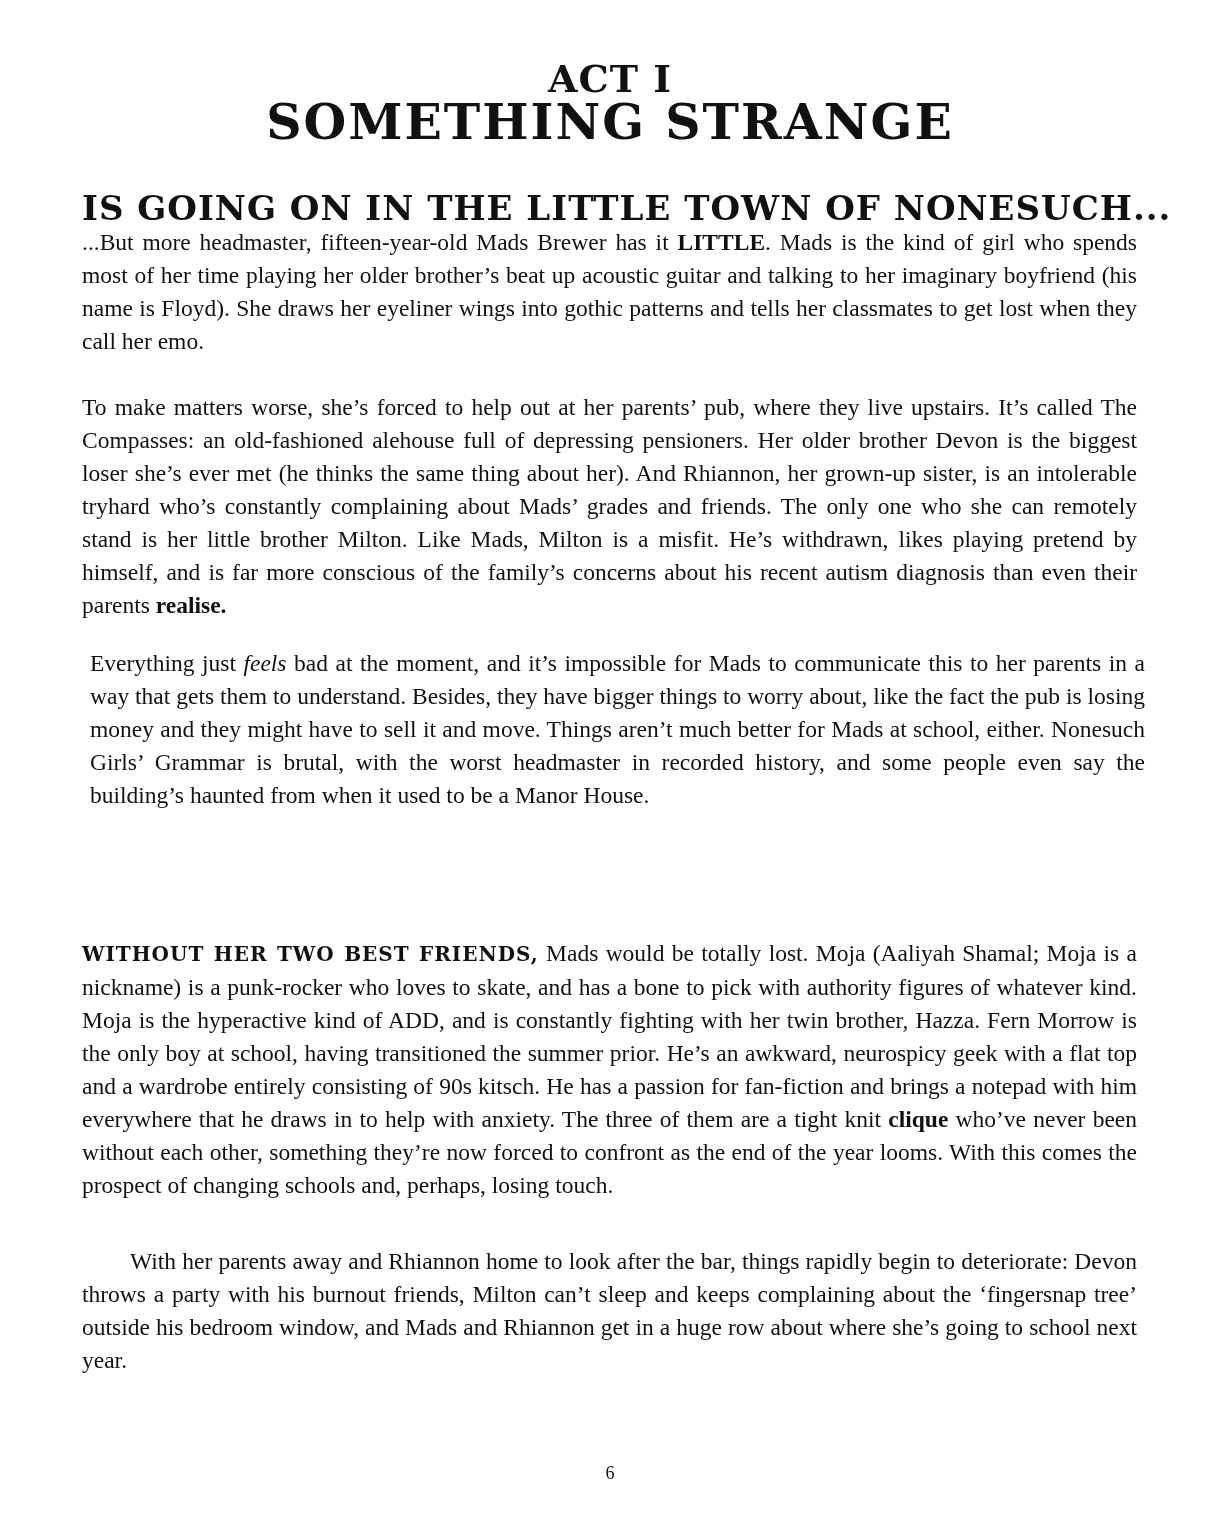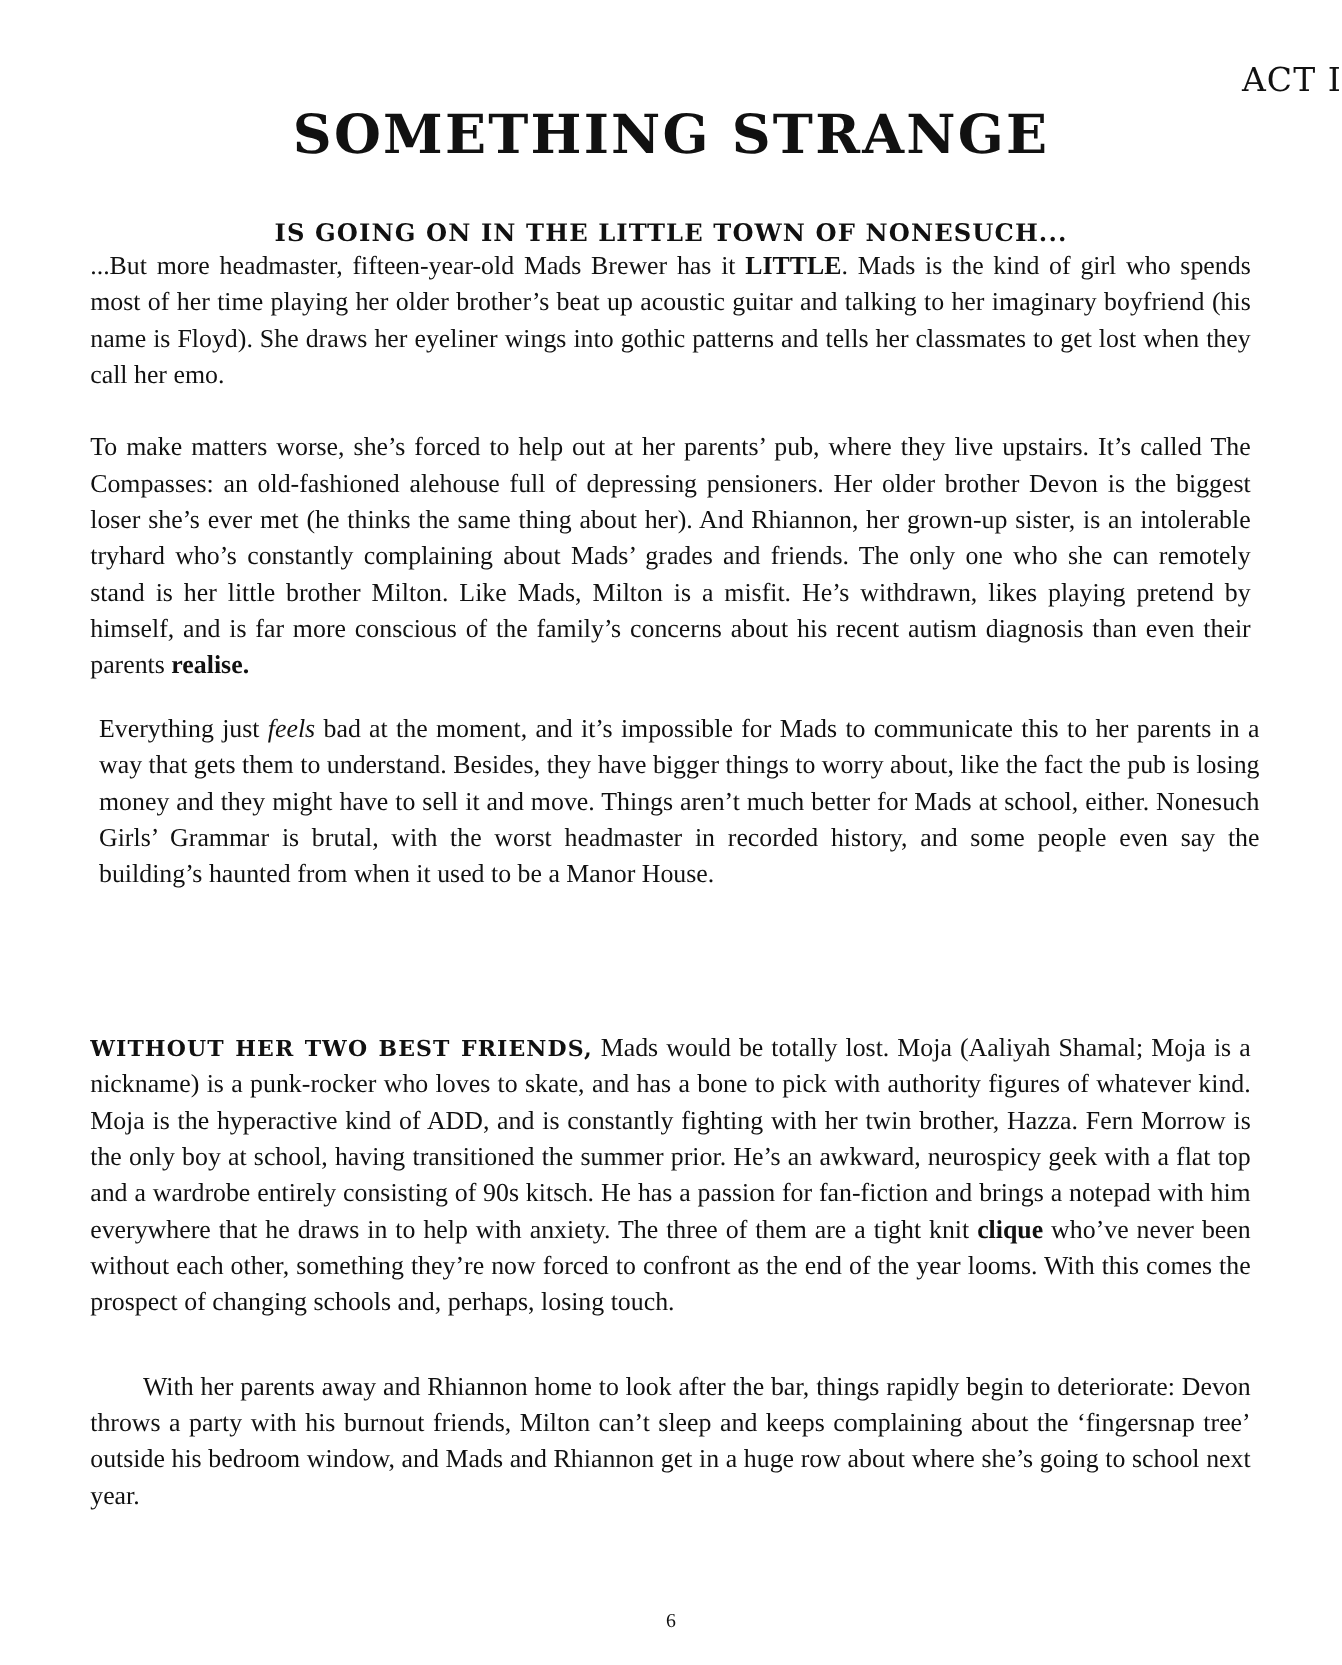--- a/index.html
+++ b/index.html
@@ -1,23 +1,23 @@
 <!DOCTYPE html>
 <html><head>
 <meta charset="utf-8">
 <style>
   html, body { margin: 0; padding: 0; background: #ffffff; }
   body { width: 1220px; height: 1514px; position: relative; overflow: hidden; color: #111; }
   .page { position: absolute; left: 0; top: 0; width: 1220px; height: 1514px; }
-  .act { position: absolute; top: 56px; left: 0; width: 1220px; text-align: right;
-         font-family: "DejaVu Serif", serif; font-weight: normal; font-size: 30px; letter-spacing: 1px; }
+  .act { position: absolute; top: 56px; left: 0; width: 1220px; text-align: center;
+         font-family: "DejaVu Serif", serif; font-weight: bold; font-size: 38px; letter-spacing: 1px; }
   .title { position: absolute; top: 98px; left: 0; width: 1220px; text-align: center;
            font-family: "DejaVu Serif", serif; font-weight: bold; font-size: 49px; letter-spacing: 2px; line-height: 1; }
-  .subtitle { position: absolute; top: 199px; left: 82px; width: 1056px; text-align: center;
-              font-family: "DejaVu Serif", serif; font-weight: bold; font-size: 22px; letter-spacing: 1px; white-space: nowrap; }
+  .subtitle { position: absolute; top: 188px; left: 82px; width: 1056px; text-align: center;
+              font-family: "DejaVu Serif", serif; font-weight: bold; font-size: 34px; letter-spacing: 1px; white-space: nowrap; }
   .body { position: absolute; left: 82px; width: 1055px;
           font-family: "Liberation Serif", serif; font-size: 23.5px; line-height: 33px; text-align: justify; }
   .p1 { top: 226px; }
   .p2 { top: 391px; }
   .p3 { top: 647px; font-family: Liberation Serif, serif; }
   .p4 { top: 937px; }
   .p5 { top: 1245px; }
   .runin { font-family: "DejaVu Serif", serif; font-weight: bold; font-size: 20px; letter-spacing: 1px; }
   .bold { font-weight: bold; }
   .ital { font-style: italic; }

